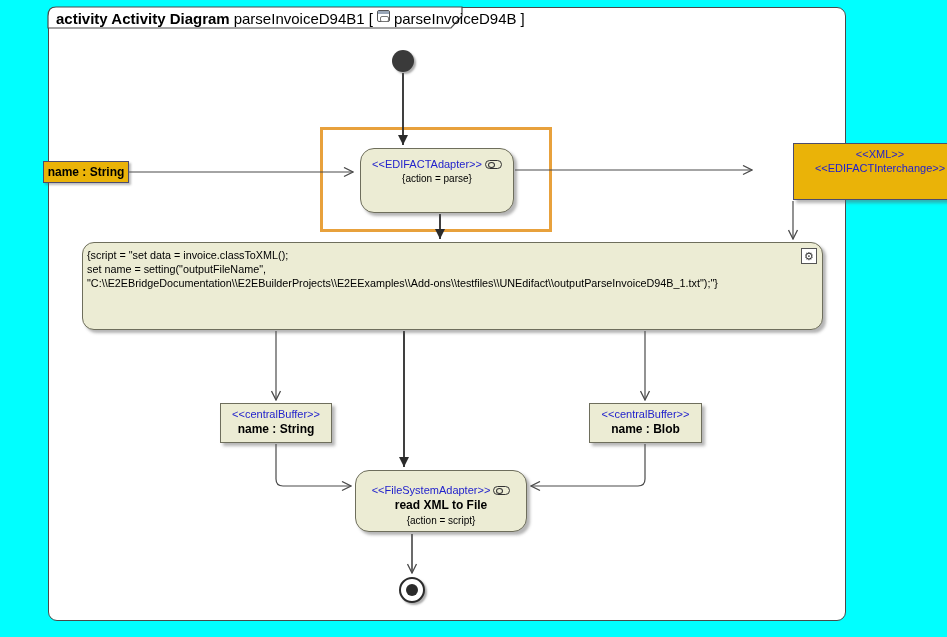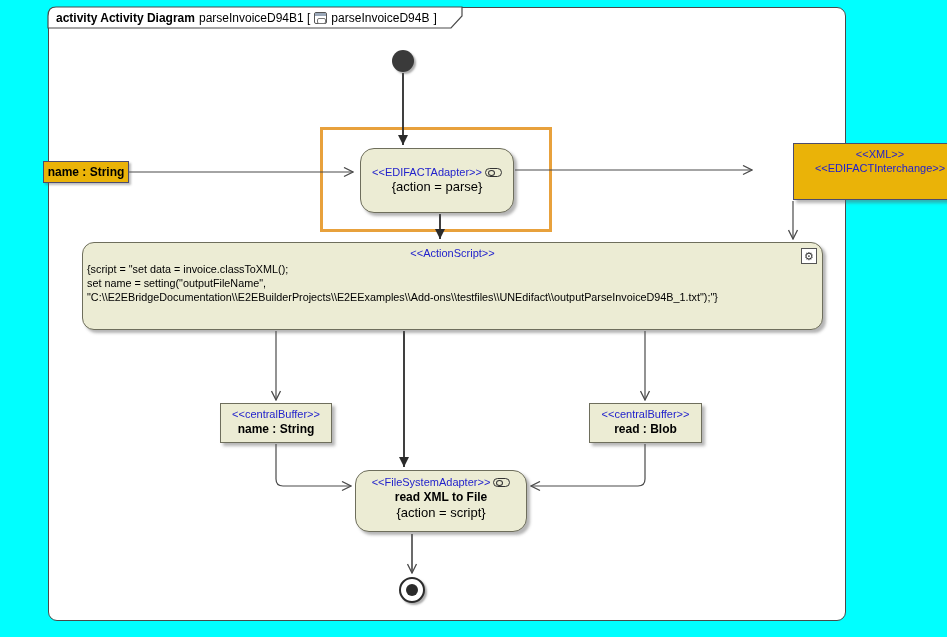--- a/index.html
+++ b/index.html
@@ -11,22 +11,22 @@
   }
   #canvas{position:relative;width:947px;height:637px;}
 
   
   .frame{
     position:absolute;left:48px;top:7px;width:796px;height:612px;
     background:#ffffff;border:1px solid #4a4a4a;border-radius:9px;
   }
   .frame-title{
     position:absolute;left:56px;top:10px;height:16px;
-    display:flex;align-items:center;gap:4px;
-    font-size:12px;color:#000;white-space:nowrap;z-index:6;
+    display:flex;align-items:flex-start;gap:4px;
+    font-size:15px;color:#000;white-space:nowrap;z-index:6;
   }
   .frame-title .bold{font-weight:bold;}
   .tab-icon{
     display:inline-block;width:13px;height:12px;background:#fff;
     border:1px solid #555;box-sizing:border-box;position:relative;border-radius:2px;
   }
   .tab-icon::before{content:"";position:absolute;left:0;top:0;right:0;height:3px;background:#9aa7b8;}
   .tab-icon::after{content:"";position:absolute;left:2px;top:5px;width:7px;height:4px;border:1px solid #777;border-radius:2px;}
 
   svg.edges{position:absolute;left:0;top:0;z-index:5;}
@@ -42,21 +42,21 @@
     position:absolute;box-sizing:border-box;
     background:#ECECD4;border:1.4px solid #6e6e5c;
     box-shadow:3px 3px 3px rgba(90,90,90,.45);
     z-index:7;text-align:center;color:#000;
   }
   .rounded{border-radius:14px;}
   .objbox{background:#eab308;border:1px solid #4c4c6e;margin-left:36px;}
   .stereo{font-size:11px;color:#2222CC;line-height:14px;white-space:nowrap;}
   .stereo-row{display:flex;justify-content:center;align-items:center;gap:3px;}
   .nname{font-size:12px;font-weight:bold;line-height:16px;white-space:nowrap;}
-  .naction{font-size:13px;line-height:15px;white-space:nowrap;}
+  .naction{font-size:10px;line-height:15px;white-space:nowrap;}
   .script-lines{ text-align:left;font-size:10.8px;line-height:14px;padding:2px 4px 0 4px;white-space:nowrap;}
 
   
   .adapter-glyph{position:relative;display:inline-block;width:17px;height:9px;
     border:1.2px solid #333;border-radius:5px;background:#ECECD4;box-sizing:border-box;}
   .adapter-glyph::before{content:"";position:absolute;left:2px;top:1px;width:5px;height:4px;
     border:1.1px solid #333;border-radius:50%;}
 
   
   .gear-box{position:absolute;right:5px;top:5px;width:16px;height:16px;background:#fff;
@@ -73,28 +73,28 @@
 
   
   .initial-node{position:absolute;left:392px;top:50px;width:22px;height:22px;border-radius:50%;
     background:#3a3a3a;z-index:7;box-shadow:2px 2px 2px rgba(90,90,90,.5);}
   .final-node{position:absolute;left:399px;top:577px;width:26px;height:26px;border-radius:50%;
     border:2px solid #2b2b2b;background:#fff;box-sizing:border-box;z-index:7;
     box-shadow:2px 2px 2px rgba(90,90,90,.5);display:flex;align-items:center;justify-content:center;}
   .final-node .dot{width:12px;height:12px;border-radius:50%;background:#2b2b2b;}
 
   
-  #edifact-node{left:360px;top:148px;width:154px;height:65px;padding-top:16px;}
+  #edifact-node{left:360px;top:148px;width:154px;height:65px;padding-top:8px;}
   #name-pin{left:7px;top:161px;width:86px;height:22px;line-height:20px;font-size:12px;font-weight:bold;
     box-shadow:2px 2px 2px rgba(90,90,90,.4);}
   #invoice-node{left:757px;top:143px;width:174px;height:57px;padding-top:3px;z-index:8;}
   #actionscript-node{left:82px;top:242px;width:741px;height:88px;border-radius:12px;padding-top:3px;}
   #buffer-name-node{left:220px;top:403px;width:112px;height:40px;padding-top:3px;}
   #buffer-data-node{left:589px;top:403px;width:113px;height:40px;padding-top:3px;}
-  #fsa-node{left:355px;top:470px;width:172px;height:62px;padding-top:4px;}
+  #fsa-node{left:355px;top:470px;width:172px;height:62px;padding-top:12px;}
 </style>
 </head>
 <body>
 
 <div id="canvas">
 
   <div class="frame"></div>
 
   <div class="highlight"></div>
 
@@ -148,36 +148,35 @@
   <div id="invoice-node" class="node objbox">
     <span class="doc-box"></span>
     <div class="stereo">&lt;&lt;XML&gt;&gt;</div>
     <div class="stereo">&lt;&lt;EDIFACTInterchange&gt;&gt;</div>
   </div>
 
   <div id="actionscript-node" class="node">
     <span class="gear-box">
         <span>⚙</span>
       </span>
-    <div class="stereo">&lt;&lt;ActionScript&gt;&gt;</div>
     <div class="script-lines">
       <div>{script = "set data = invoice.classToXML();</div>
       <div>set name = setting("outputFileName",</div>
       <div>"C:\\E2EBridgeDocumentation\\E2EBuilderProjects\\E2EExamples\\Add-ons\\testfiles\\UNEdifact\\outputParseInvoiceD94B_1.txt");"}</div>
     </div>
   </div>
 
   <div id="buffer-name-node" class="node">
     <div class="stereo">&lt;&lt;centralBuffer&gt;&gt;</div>
     <div class="nname">name : String</div>
   </div>
 
   <div id="buffer-data-node" class="node">
     <div class="stereo">&lt;&lt;centralBuffer&gt;&gt;</div>
-    <div class="nname">read : Blob</div>
+    <div class="nname">name : Blob</div>
   </div>
 
   <div id="fsa-node" class="node rounded">
     <div class="stereo stereo-row">
       <span class="stereo">&lt;&lt;FileSystemAdapter&gt;&gt;</span>
       <span class="adapter-glyph"></span>
     </div>
     <div class="nname">read XML to File</div>
     <div class="naction">{action = script}</div>
   </div>

